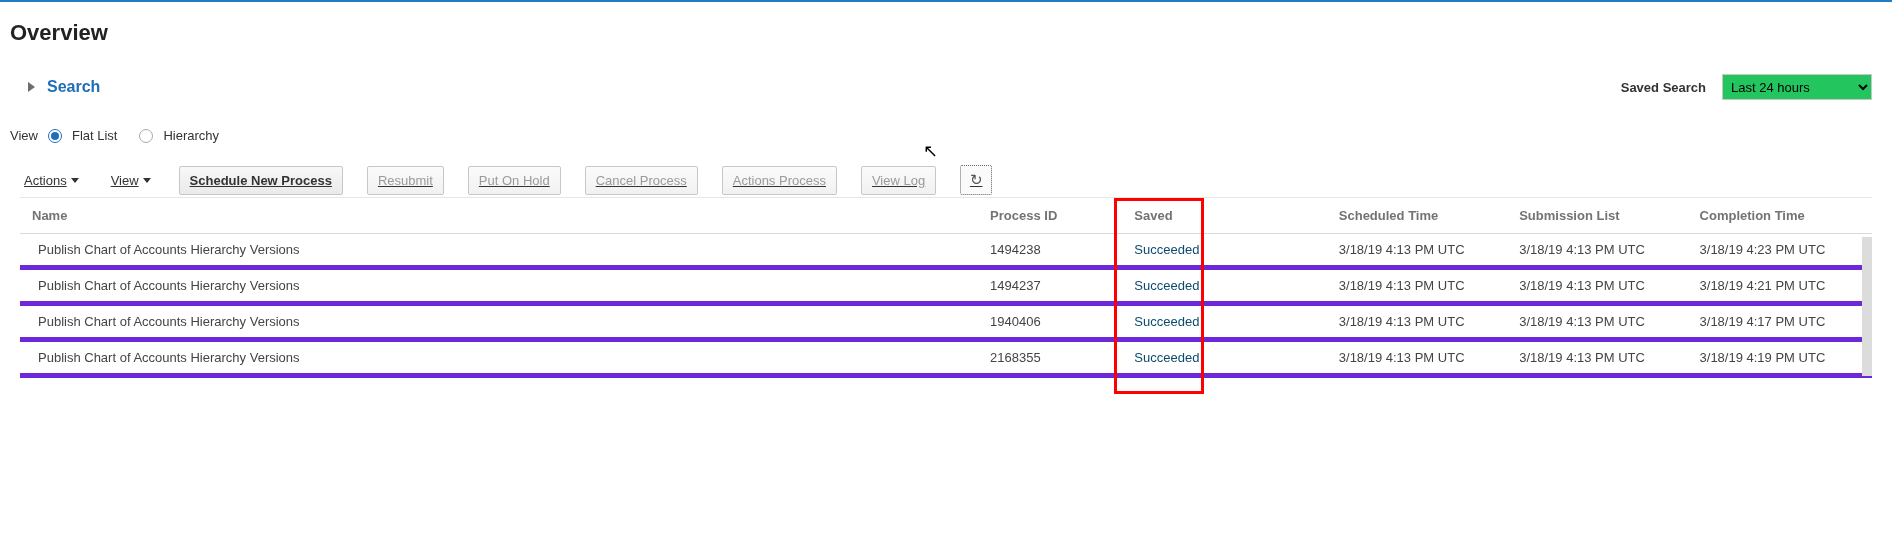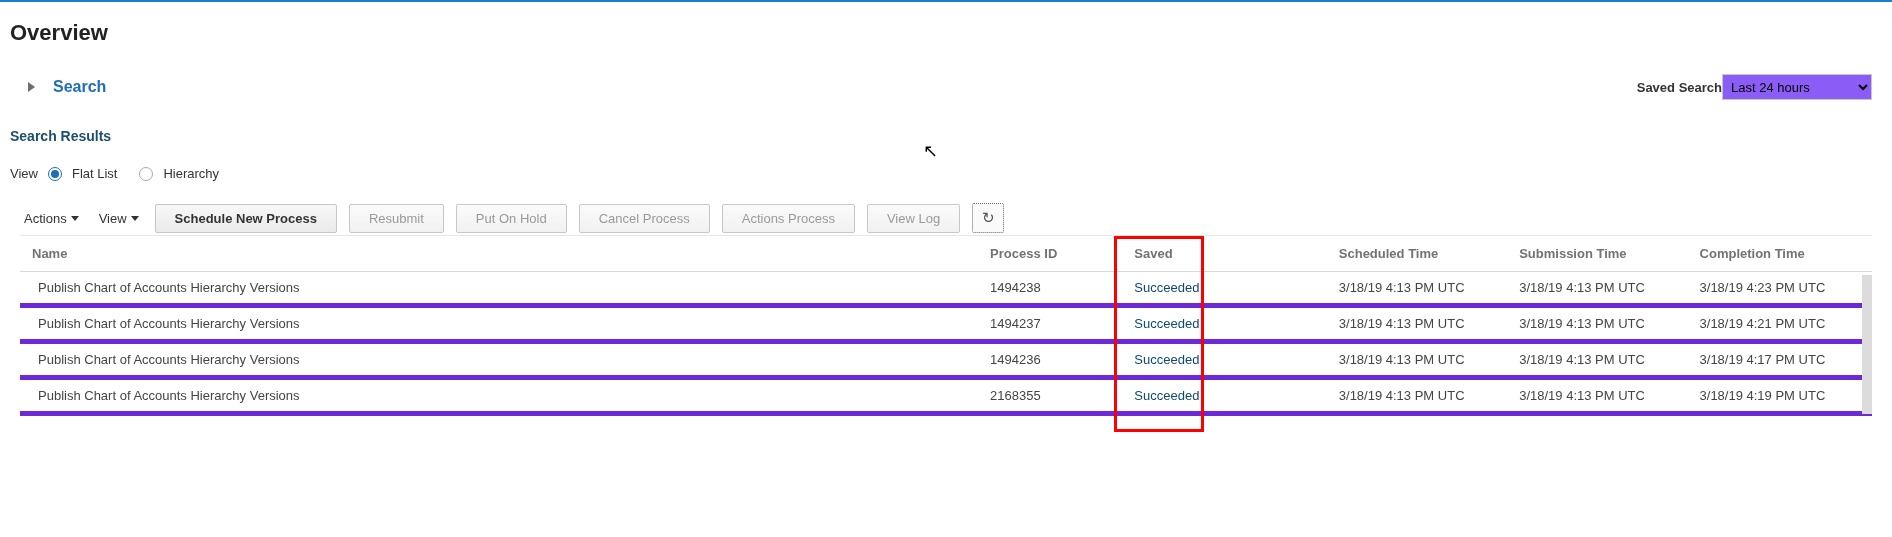--- a/index.html
+++ b/index.html
@@ -25,53 +25,53 @@
   }
   .search-row {
     display: flex;
     align-items: center;
     justify-content: space-between;
     margin-bottom: 28px;
   }
   .search-toggle {
     display: flex;
     align-items: center;
-    gap: 18px;
+    gap: 12px;
     cursor: pointer;
     margin-left: 18px;
   }
   .search-toggle .tri {
     width: 0; height: 0;
     border-top: 5px solid transparent;
     border-bottom: 5px solid transparent;
     border-left: 7px solid #6d6d6d;
   }
   .search-toggle .lbl {
     color: #1f6eb8;
     font-size: 16px;
     font-weight: bold;
   }
   .saved-search {
     display: flex;
     align-items: center;
-    gap: 0;
+    gap: 16px;
     margin-right: 10px;
   }
   .saved-search .lbl {
     font-weight: bold;
     font-size: 13px;
     color: #333;
   }
   .saved-search select {
     font-size: 13px;
     padding: 4px 4px;
     border: 1px solid #c7c7c7;
     width: 150px;
     height: 26px;
-    background: #8b5cf6;
+    background: #22c55e;
   }
   .section-title {
     color: #1c4e6d;
     font-weight: bold;
     font-size: 14px;
     margin-bottom: 22px;
   }
   .view-row {
     display: flex;
     align-items: center;
@@ -91,41 +91,42 @@
     content: "";
     width: 8px; height: 8px;
     background: #1f6eb8;
     border-radius: 50%;
   }
   .radio.unchecked { border-color: #aaa; }
   .radio-label { font-size: 13px; color: #333; margin-right: 12px; }
   .toolbar {
     display: flex;
     align-items: center;
-    gap: 12px;
+    gap: 24px;
     margin: 0 0 0 10px;
+    text-decoration: underline;
   }
   .menu-item {
     display: inline-flex;
     align-items: center;
     gap: 4px;
     font-size: 13px;
     padding: 6px 4px;
     cursor: pointer;
   }
   .menu-item .caret {
     width: 0; height: 0;
     border-left: 4px solid transparent;
     border-right: 4px solid transparent;
     border-top: 5px solid #333;
   }
   .btn {
     border: 1px solid #c7c7c7;
     background: linear-gradient(#fbfbfb, #f1f1f1);
-    padding: 6px 19px;
+    padding: 6px 10px;
     font-size: 13px;
     cursor: pointer;
     border-radius: 2px;
   }
   .btn.primary {
     font-weight: bold;
     color: #333;
     background: linear-gradient(#f8f8f8, #eaeaea);
   }
   .btn.disabled {
@@ -214,21 +215,20 @@
       <span class="lbl">Search</span>
     </div>
     <div class="saved-search">
       <span class="lbl">Saved Search</span>
       <select>
         <option>Last 24 hours</option>
       </select>
     </div>
   </div>
 
-  <div class="section-title">Search Results</div>
 
   <div class="view-row">
     <span class="view-label">View</span>
     <span class="radio checked"></span>
     <span class="radio-label">Flat List</span>
     <span class="radio unchecked"></span>
     <span class="radio-label">Hierarchy</span>
   </div>
 
   <div class="toolbar">
@@ -252,21 +252,21 @@
   </div>
 
   <div class="table-wrap">
     <table>
       <thead>
         <tr>
           <th class="col-name">Name</th>
           <th class="col-pid">Process ID</th>
           <th class="col-status" id="status-th">Saved</th>
           <th class="col-sched">Scheduled Time</th>
-          <th class="col-sub">Submission Time</th>
+          <th class="col-sub">Submission List</th>
           <th class="col-comp">Completion Time</th>
         </tr>
       </thead>
       <tbody id="tbody">
           <tr>
             <td class="col-name">Publish Chart of Accounts Hierarchy Versions</td>
             <td class="col-pid">1494238</td>
             <td class="col-status"><span class="status-link">Succeeded</span></td>
             <td class="col-sched">3/18/19 4:13 PM UTC</td>
             <td class="col-sub">3/18/19 4:13 PM UTC</td>
@@ -275,21 +275,21 @@
           <tr>
             <td class="col-name">Publish Chart of Accounts Hierarchy Versions</td>
             <td class="col-pid">1494237</td>
             <td class="col-status"><span class="status-link">Succeeded</span></td>
             <td class="col-sched">3/18/19 4:13 PM UTC</td>
             <td class="col-sub">3/18/19 4:13 PM UTC</td>
             <td class="col-comp">3/18/19 4:21 PM UTC</td>
           </tr>
           <tr>
             <td class="col-name">Publish Chart of Accounts Hierarchy Versions</td>
-            <td class="col-pid">1494236</td>
+            <td class="col-pid">1940406</td>
             <td class="col-status"><span class="status-link">Succeeded</span></td>
             <td class="col-sched">3/18/19 4:13 PM UTC</td>
             <td class="col-sub">3/18/19 4:13 PM UTC</td>
             <td class="col-comp">3/18/19 4:17 PM UTC</td>
           </tr>
           <tr>
             <td class="col-name">Publish Chart of Accounts Hierarchy Versions</td>
             <td class="col-pid">2168355</td>
             <td class="col-status"><span class="status-link">Succeeded</span></td>
             <td class="col-sched">3/18/19 4:13 PM UTC</td>

